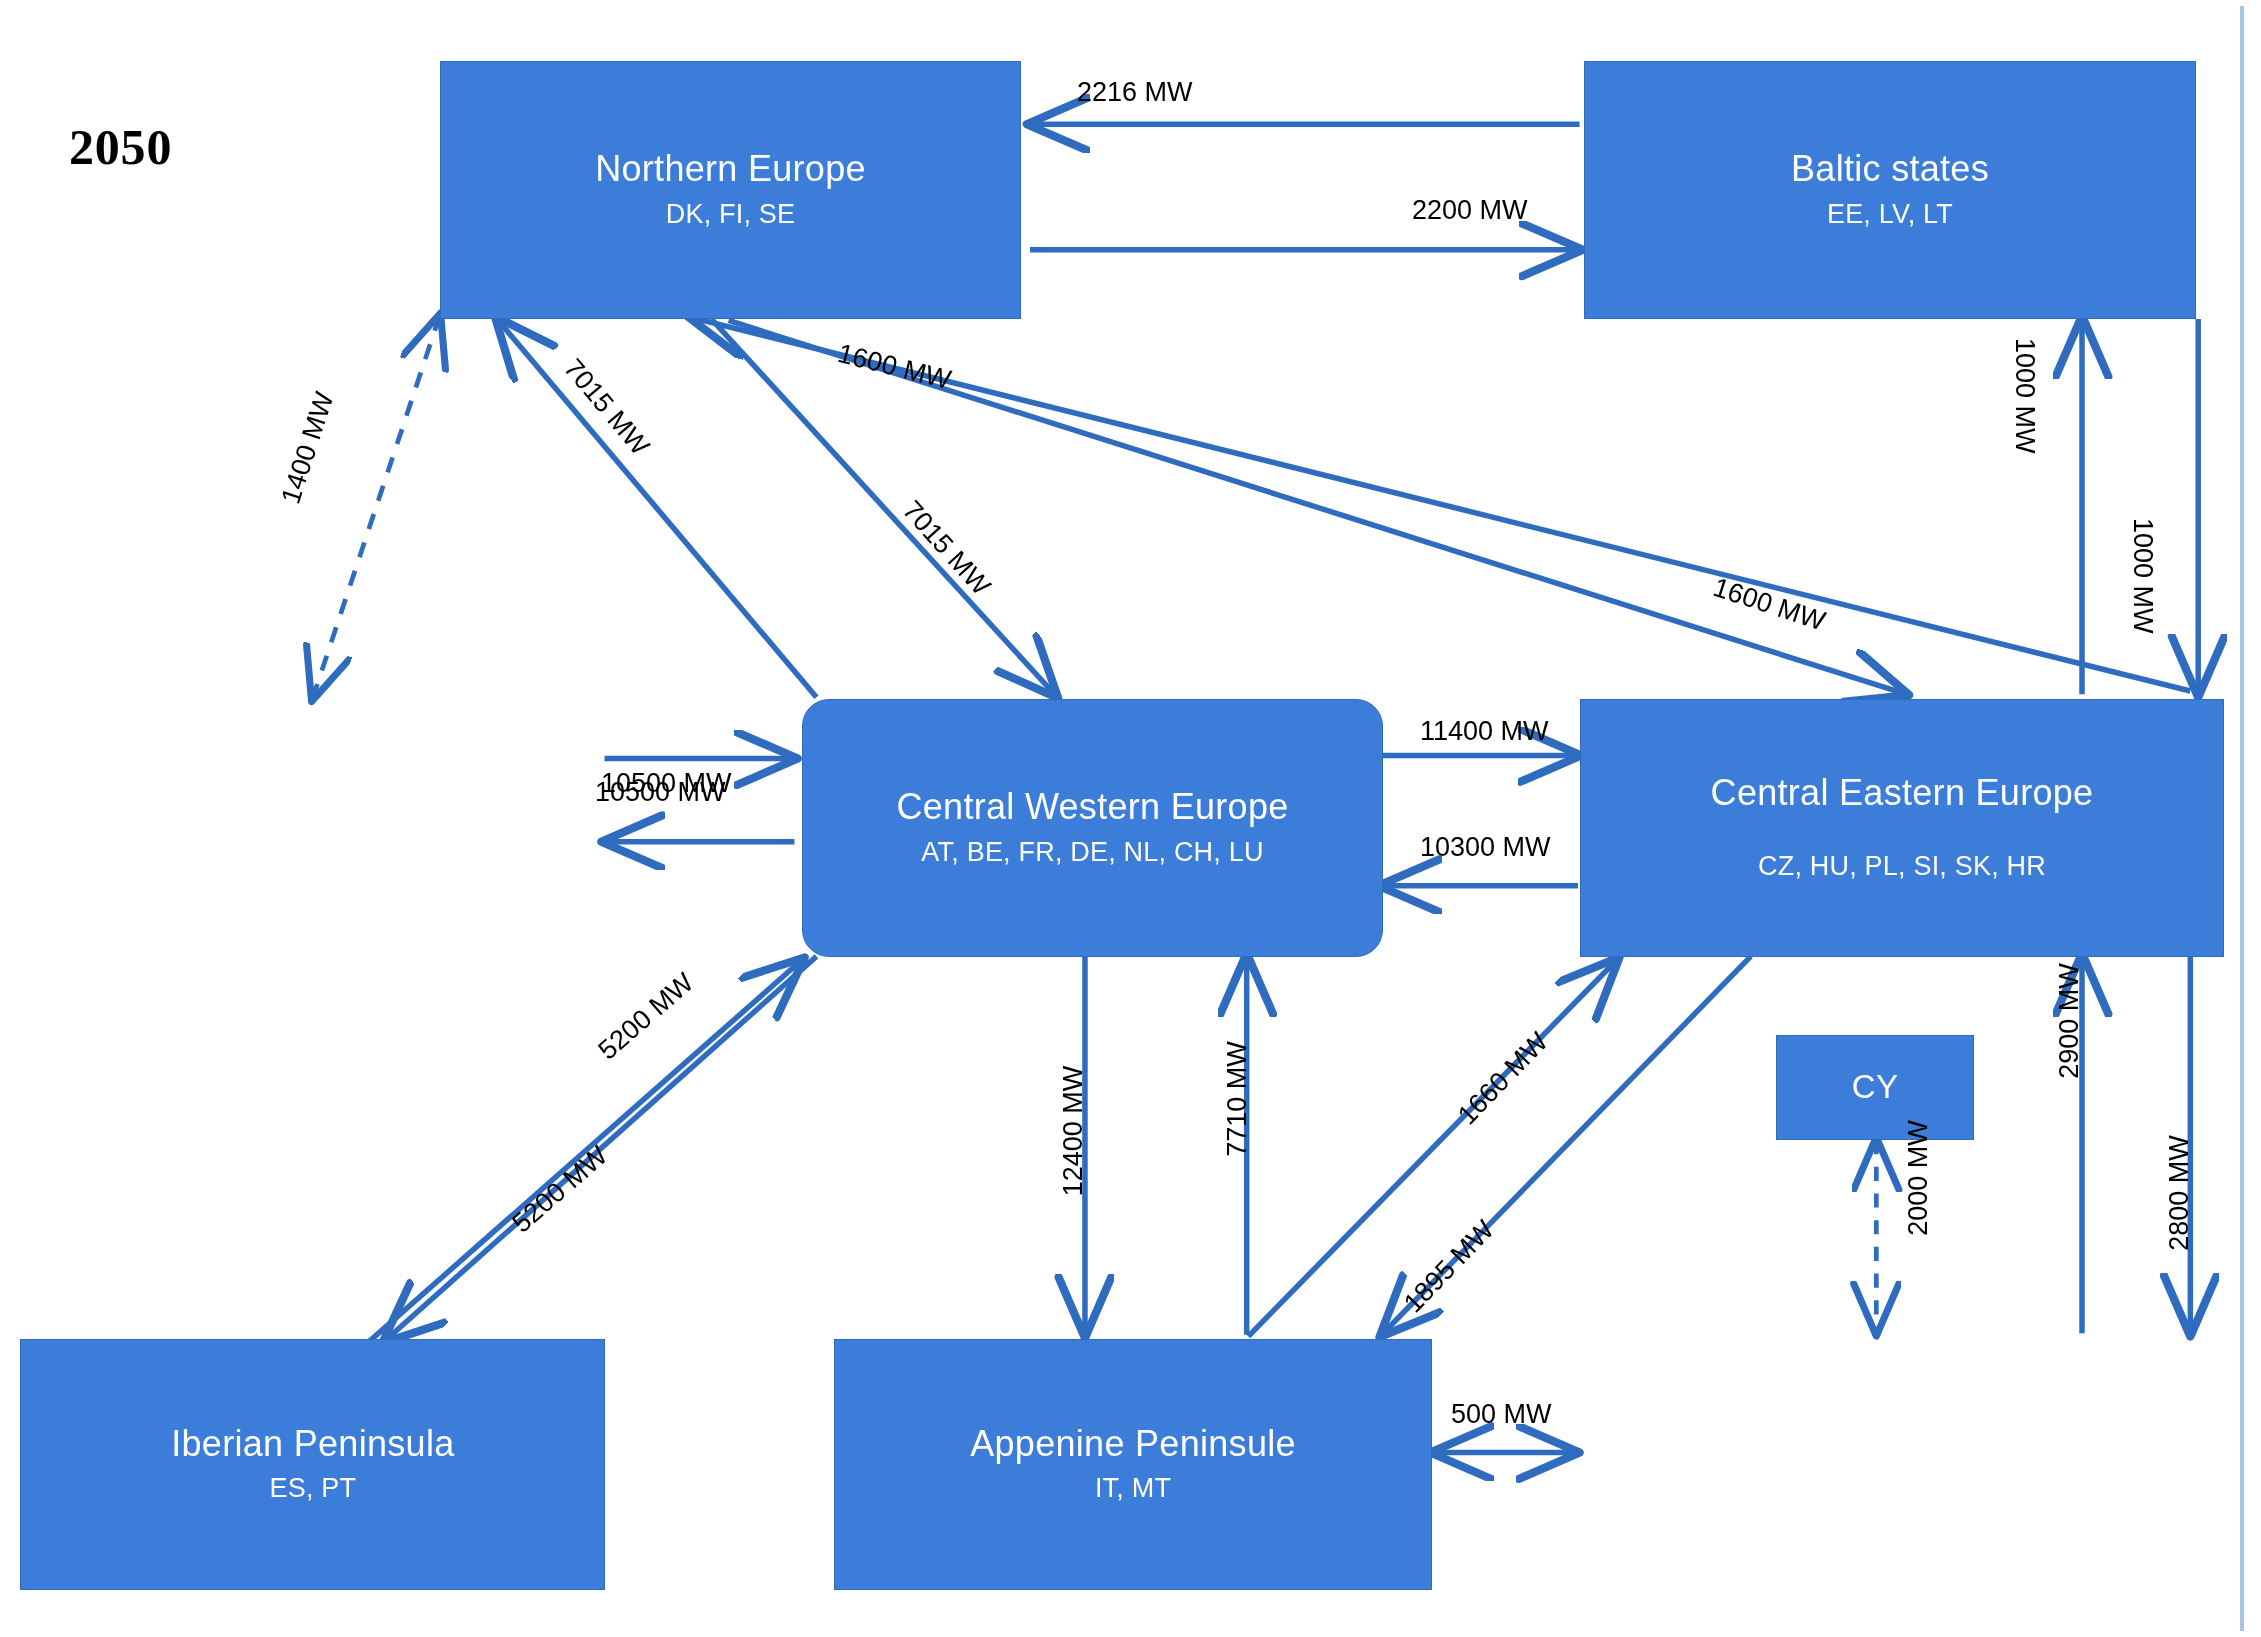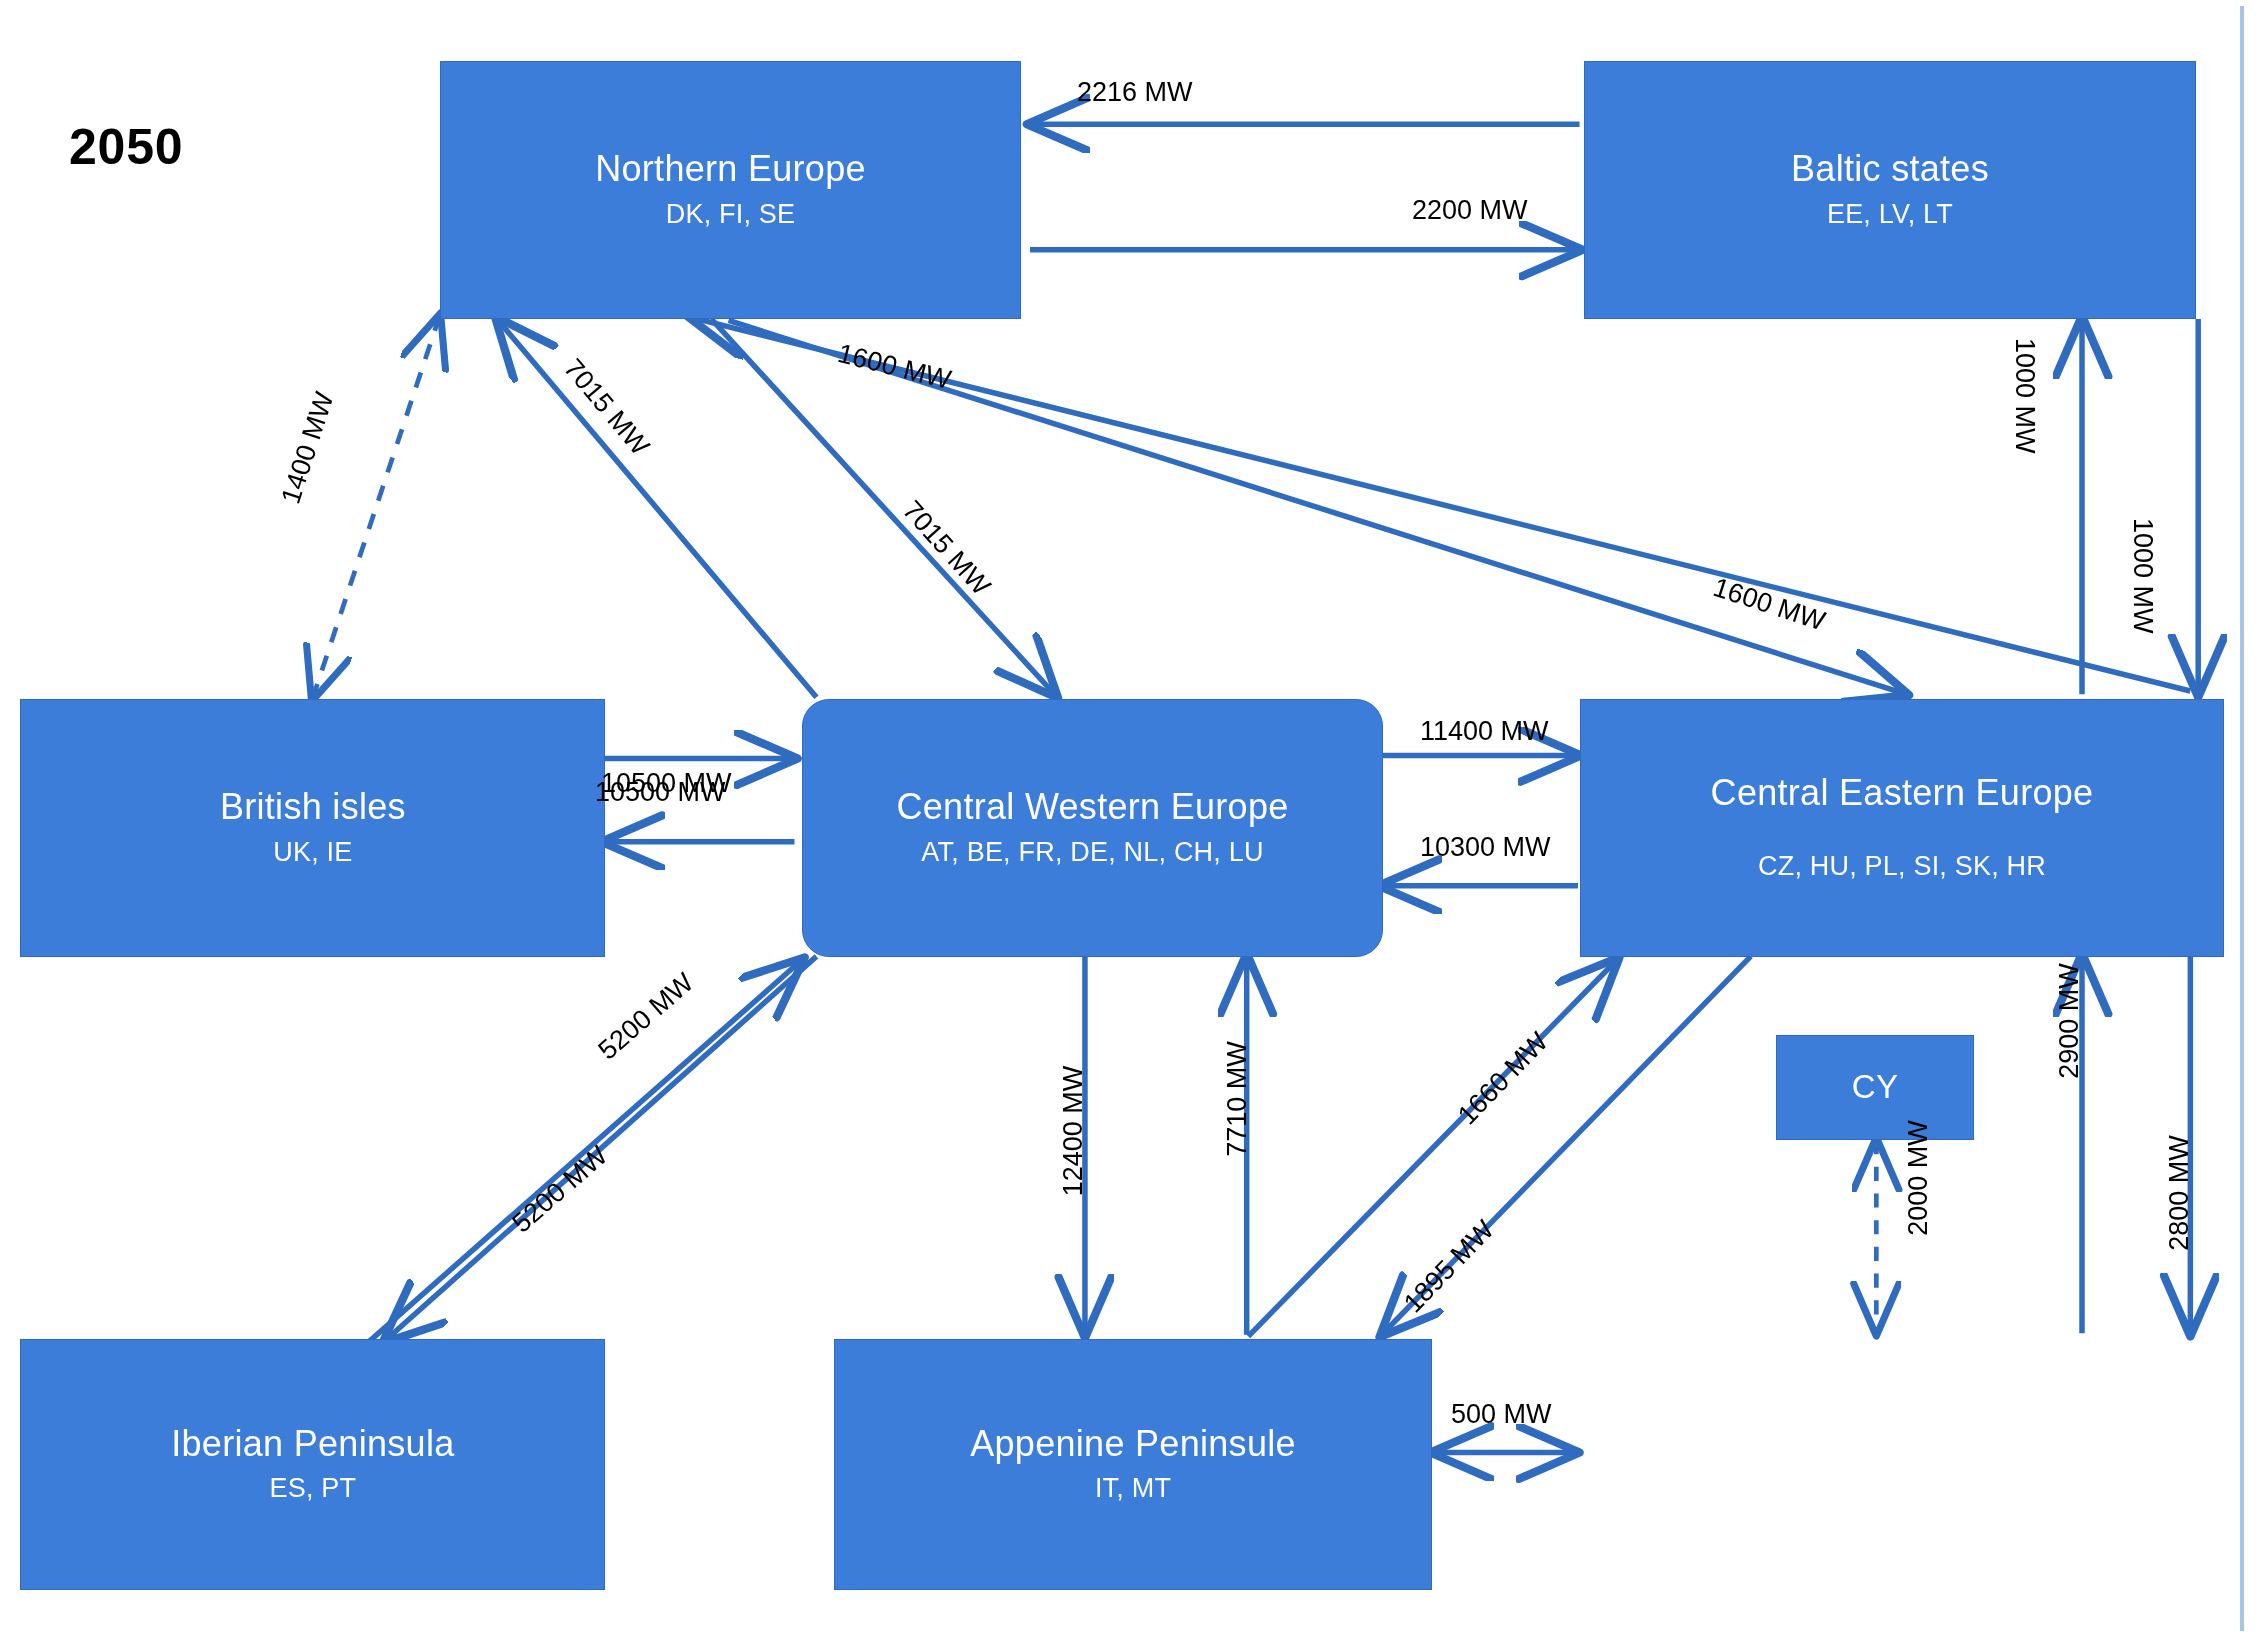--- a/index.html
+++ b/index.html
@@ -2,21 +2,21 @@
 <html style="font-size:12.6px"><head>
 <meta charset="utf-8">
 <title>European Power Interconnection Diagram 2050</title>
 <style>
   html,body{margin:0;padding:0;background:#ffffff;}
   body{font-family:"Liberation Sans",sans-serif;}
   #stage{position:relative;width:2261px;height:1638px;background:#fff;overflow:hidden;}
   svg.layer{position:absolute;left:0;top:0;width:2261px;height:1638px;}
   .year-label{
     position:absolute;left:69px;top:118px;
-    font-family:Liberation Sans, sans-serif;
+    font-family:Liberation Serif, serif;
     font-size:50px;font-weight:bold;color:#000;letter-spacing:0.8px;
   }
   .node{position:absolute;background:#3b7dd8;box-sizing:border-box;
         display:flex;flex-direction:column;align-items:center;justify-content:center;
         color:#ffffff;text-align:center;border:1.6px solid #2f6cc0;}
   .node .title{font-size:36px;font-weight:400;line-height:1.05;letter-spacing:0.3px;}
   .node .sub{font-size:27px;font-weight:400;margin-top:11px;letter-spacing:0.2px;}
   .node.small .title{font-size:33px;}
   .edge-label{position:absolute;font-family:"Liberation Sans",sans-serif;
      font-size:27px;color:#000;white-space:nowrap;transform-origin:0 0;}
@@ -102,24 +102,20 @@
   <div class="node" style="left:440px;top:61px;width:581px;height:258px;">
     <div class="title">Northern Europe</div>
     <div class="sub">DK, FI, SE</div>
   </div>
 
   <div class="node" style="left:1584px;top:61px;width:612px;height:258px;">
     <div class="title">Baltic states</div>
     <div class="sub">EE, LV, LT</div>
   </div>
 
-  <div class="node" style="left:20.4px;top:699px;width:585px;height:258px;">
-    <div class="title">British isles</div>
-    <div class="sub">UK, IE</div>
-  </div>
 
   <div class="node" style="left:802px;top:699px;width:581px;height:258px;border-radius:27px;">
     <div class="title">Central Western Europe</div>
     <div class="sub">AT, BE, FR, DE, NL, CH, LU</div>
   </div>
 
   <div class="node" style="left:1580px;top:699px;width:644px;height:258px;gap:28px;">
     <div class="title">Central Eastern Europe</div>
     <div class="sub">CZ, HU, PL, SI, SK, HR</div>
   </div>

